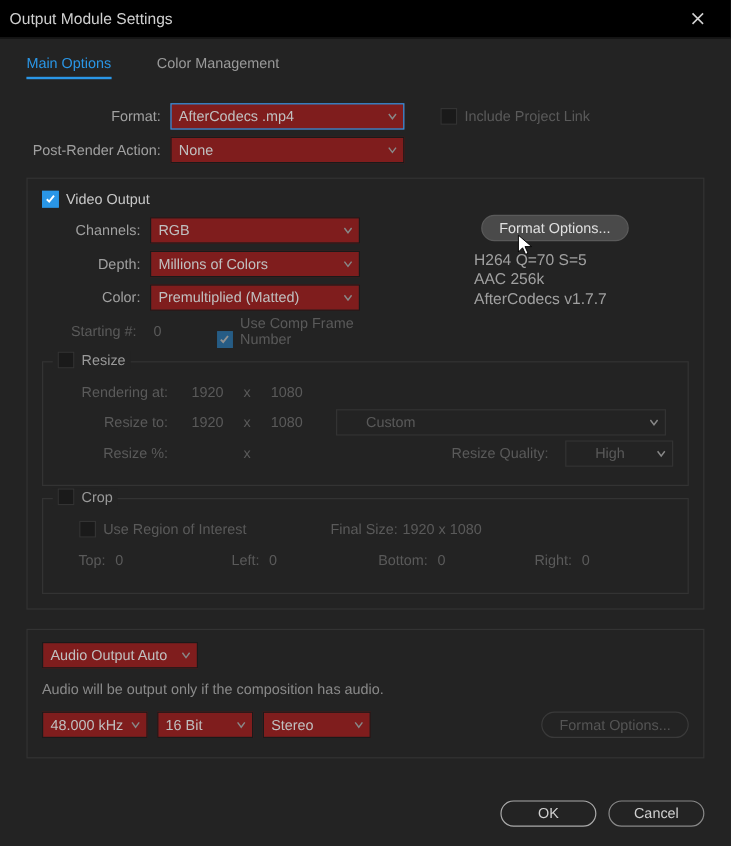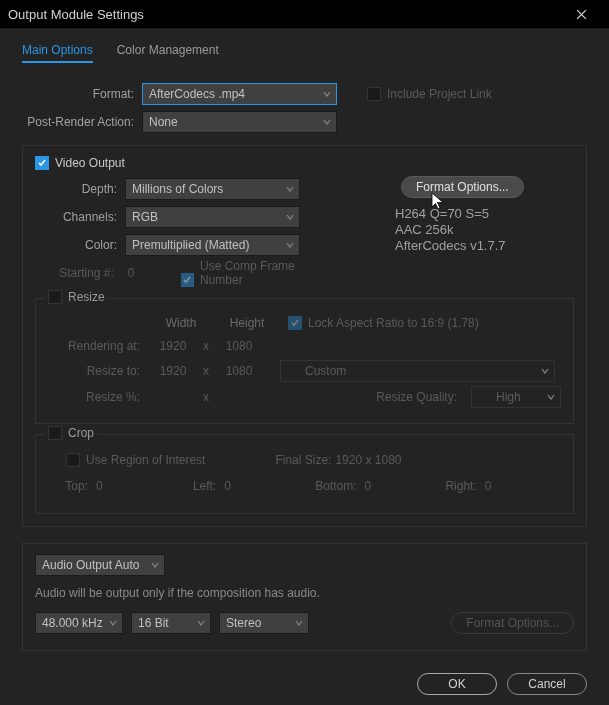--- a/index.html
+++ b/index.html
@@ -3,27 +3,27 @@
 <meta charset="utf-8">
 <style>
   * { box-sizing: border-box; font-family: "Segoe UI", Arial, sans-serif; }
   body { margin: 0; background: #2a2a2a; width: 609px; height: 705px; overflow: hidden; }
   .dialog { width: 609px; height: 705px; background: #232323; color: #9a9a9a; font-size: 12px; display: flex; flex-direction: column; }
   .titlebar { background: #000000; display: flex; align-items: center; height: 32px; padding: 0 8px; border-bottom: 1px solid #1a1a1a; }
   .titlebar .title { flex: 1; color: #d0d0d0; font-size: 13px; }
   .close-btn { width: 40px; height: 28px; display: flex; align-items: center; justify-content: center; cursor: pointer; }
   .close-btn svg { stroke: #d0d0d0; }
   .content { padding: 14px 22px 12px 22px; flex: 1; display: flex; flex-direction: column; }
-  .tabs { display: flex; gap: 24px; margin-bottom: 18px; }
+  .tabs { display: flex; gap: 38px; margin-bottom: 18px; }
   .tab { color: #9a9a9a; cursor: pointer; padding-bottom: 4px; }
   .tab.active { color: #2a96e6; border-bottom: 2px solid #2a96e6; }
   .row { display: flex; align-items: center; height: 26px; margin-bottom: 2px; }
   .lbl { width: 120px; text-align: right; padding-right: 8px; color: #a0a0a0; }
   .lbl.dim { color: #5a5a5a; }
-  .select { background: #404040; border: 1px solid #1a1a1a; height: 22px; display: flex; align-items: center; padding: 0 6px; color: #c0c0c0; position: relative; cursor: pointer; }
+  .select { background: #7f1d1d; border: 1px solid #1a1a1a; height: 22px; display: flex; align-items: center; padding: 0 6px; color: #c0c0c0; position: relative; cursor: pointer; }
   .select.highlight { border: 1px solid #2a96e6; }
   .select .chev { position: absolute; right: 4px; top: 4px; }
   .select.dim { color: #5a5a5a; background: #232323; border-color: #333; padding-left: 24px; }
   .chev svg { stroke: #888; }
   .checkbox { width: 14px; height: 14px; background: #1a1a1a; border: 1px solid #444; margin-right: 6px; display: inline-flex; align-items: center; justify-content: center; cursor: pointer; }
   .checkbox.on { background: #2a96e6; border-color: #2a96e6; }
   .checkbox.on svg { stroke: #fff; }
   .checkbox.dim { border-color: #333; }
   .chk-row { display: flex; align-items: flex-end; }
   .chk-lbl { color: #9a9a9a; }
@@ -93,32 +93,32 @@
             <svg width="10" height="10" viewBox="0 0 10 10">
               <path d="M2 5 L4 7 L8 2" fill="none" stroke-width="1.6"></path>
             </svg>
           </div>
         <span class="chk-lbl" style="color:#c8c8c8">Video Output</span>
       </div>
 
       <div style="display:flex">
         <div style="flex:0 0 300px">
           <div class="row">
+            <div class="lbl" style="width:90px">Channels:</div>
+            <div class="select" style="width:175px">
+              <span>RGB</span>
+              <span class="chev"><svg width="10" height="10" viewBox="0 0 10 10">
+                    <path d="M2 3 L5 7 L8 3" fill="none" stroke-width="1.2"></path>
+                  </svg></span>
+            </div>
+          </div>
+          <div class="row">
             <div class="lbl" style="width:90px">Depth:</div>
             <div class="select" style="width:175px">
               <span>Millions of Colors</span>
-              <span class="chev"><svg width="10" height="10" viewBox="0 0 10 10">
-                    <path d="M2 3 L5 7 L8 3" fill="none" stroke-width="1.2"></path>
-                  </svg></span>
-            </div>
-          </div>
-          <div class="row">
-            <div class="lbl" style="width:90px">Channels:</div>
-            <div class="select" style="width:175px">
-              <span>RGB</span>
               <span class="chev"><svg width="10" height="10" viewBox="0 0 10 10">
                     <path d="M2 3 L5 7 L8 3" fill="none" stroke-width="1.2"></path>
                   </svg></span>
             </div>
           </div>
           <div class="row">
             <div class="lbl" style="width:90px">Color:</div>
             <div class="select" style="width:175px">
               <span>Premultiplied (Matted)</span>
               <span class="chev"><svg width="10" height="10" viewBox="0 0 10 10">
@@ -153,36 +153,20 @@
           </div>
         </div>
       </div>
 
       <div class="subsection">
         <div class="sub-head">
           <div class="checkbox dim"></div>
           <span class="chk-lbl">Resize</span>
         </div>
         <div class="inner">
-          <div class="row" style="height:20px">
-            <div style="width:100px"></div>
-            <div class="grid-szlbl">
-              <span style="width:50px;text-align:center">Width</span>
-              <span style="width:16px"></span>
-              <span style="width:50px;text-align:center">Height</span>
-            </div>
-            <div class="chk-row" style="margin-left:16px">
-              <div class="checkbox on" style="opacity:.4">
-                  <svg width="10" height="10" viewBox="0 0 10 10">
-                    <path d="M2 5 L4 7 L8 2" fill="none" stroke-width="1.6"></path>
-                  </svg>
-                </div>
-              <span class="chk-lbl dim">Lock Aspect Ratio to 16:9 (1.78)</span>
-            </div>
-          </div>
           <div class="row" style="height:22px">
             <div class="lbl dim" style="width:100px">Rendering at:</div>
             <span class="valtxt" style="width:50px;text-align:center">1920</span>
             <span class="valtxt" style="width:16px;text-align:center">x</span>
             <span class="valtxt" style="width:50px;text-align:center">1080</span>
           </div>
           <div class="row" style="height:24px">
             <div class="lbl dim" style="width:100px">Resize to:</div>
             <span class="valtxt" style="width:50px;text-align:center">1920</span>
             <span class="valtxt" style="width:16px;text-align:center">x</span>

